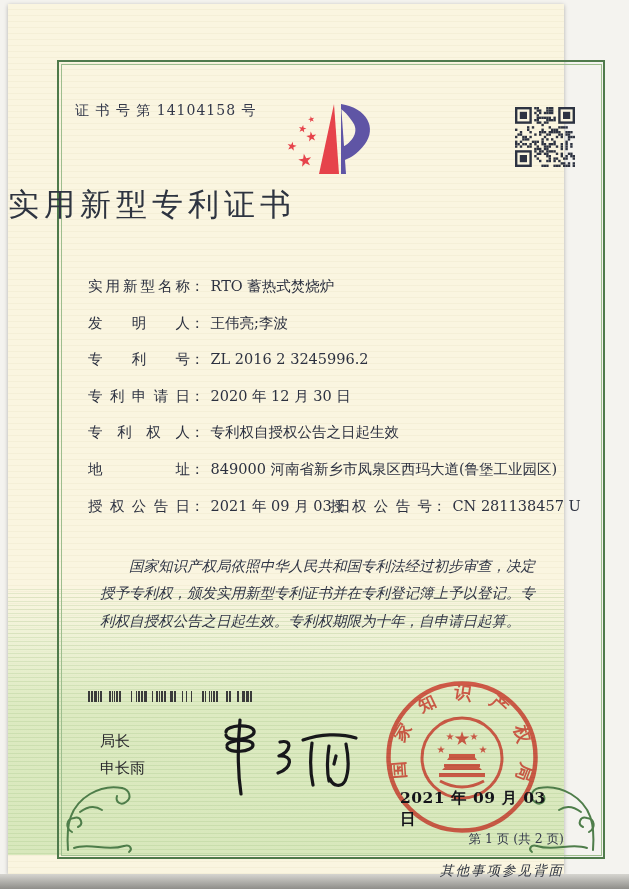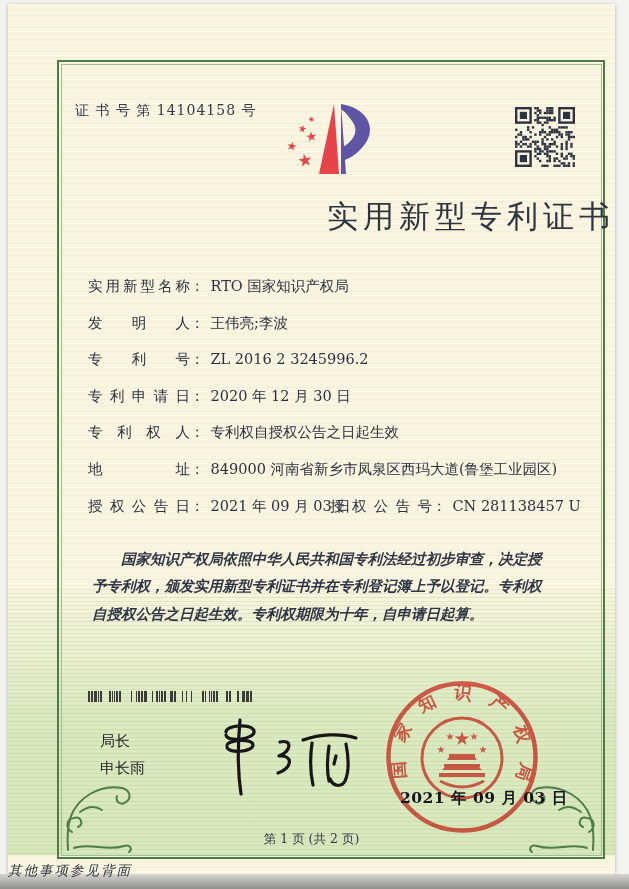--- a/index.html
+++ b/index.html
@@ -4,21 +4,21 @@
 <style>
   html,body{margin:0;padding:0;}
   body{
     width:629px;height:889px;position:relative;overflow:hidden;
     background:#f4f3ef;
     font-family:"DejaVu Serif","Liberation Serif",serif;
   }
   .scan-bottom{position:absolute;left:0;right:0;top:874px;height:15px;
     background:linear-gradient(#d6d5d0,#8f8e8a);}
   .paper{
-    position:absolute;left:8px;top:4px;width:607px;height:870px;
+    position:absolute;left:8px;top:4px;width:556px;height:870px;
     background:
       repeating-linear-gradient(0deg, rgba(196,186,140,0.10) 0 1px, rgba(0,0,0,0) 1px 6px),
       #faf5e0;
     box-shadow:0 1px 4px rgba(0,0,0,.28);
   }
   .guilloche{
     position:absolute;left:0;right:0;top:585px;height:266px;pointer-events:none;z-index:1;
     background:
       repeating-linear-gradient(to bottom, rgba(140,180,110,0.20) 0 1px, rgba(0,0,0,0) 1px 4px),
       linear-gradient(to bottom, rgba(226,238,203,0) 0%, rgba(226,238,203,0.55) 20%, rgba(218,233,190,0.9) 45%, rgba(214,231,186,0.95) 100%);
@@ -27,43 +27,43 @@
     position:absolute;left:49px;top:56px;width:544px;height:795px;z-index:2;
     border:2px solid #4f7a4b;pointer-events:none;
   }
   .frame::after{
     content:"";position:absolute;inset:1.5px;border:1px solid #9dbd8e;
   }
   .cert-no{position:absolute;left:67px;top:98px;z-index:4;
     font-size:14px;letter-spacing:1px;color:#33384a;}
   .logo{position:absolute;left:247px;top:94px;z-index:4;}
   .qr{position:absolute;left:507px;top:103px;z-index:4;line-height:0;}
-  .title{position:absolute;left:0;right:0;top:192px;z-index:4;text-align:right;
+  .title{position:absolute;left:0;right:0;top:180px;z-index:4;text-align:left;
     font-size:31px;letter-spacing:5px;color:#2e3440;font-weight:500;}
   .fields{position:absolute;left:80px;top:273px;width:470px;z-index:4;
     font-size:14.5px;color:#2c3140;}
   .f-row{position:relative;height:36.6px;white-space:nowrap;}
   .justify-chars{display:inline-flex;justify-content:space-between;width:102px;vertical-align:bottom;}
   .colon{margin-right:6px;}
   .grant-group{position:absolute;left:242px;top:0;}
   .paras{position:absolute;left:80px;top:537px;width:462px;z-index:4;
     font-size:14.5px;line-height:1.88;color:#2f3545;font-style:italic;}
-  .paras p{margin:4px;text-indent:2em;font-weight:bold;}
+  .paras p{margin:12px;text-indent:2em;}
   .barcode{position:absolute;left:80px;top:687px;z-index:4;line-height:0;}
   .director{position:absolute;left:92px;top:728px;z-index:4;
     font-family:"DejaVu Sans","Liberation Sans",sans-serif;
     font-size:15px;color:#26262a;}
   .director div{margin-bottom:8px;}
   .signature{position:absolute;left:192px;top:708px;z-index:6;}
   .seal{position:absolute;left:375px;top:674px;z-index:5;opacity:.85;mix-blend-mode:multiply;}
   .seal-date{position:absolute;left:392px;top:784px;z-index:6;
     font-size:15.5px;font-weight:bold;color:#14141a;letter-spacing:.5px;}
-  .page-info{position:absolute;left:0;right:0;top:827px;z-index:4;text-align:center;
+  .page-info{position:absolute;left:0;right:0;top:827px;z-index:4;text-align:right;
     font-size:12.5px;color:#33384a;}
-  .footer-note{position:absolute;left:0;right:0;top:858px;z-index:4;text-align:left;
+  .footer-note{position:absolute;left:0;right:0;top:858px;z-index:4;text-align:right;
     font-size:13.5px;font-style:italic;letter-spacing:2px;color:#2e3440;}
   .ornament{position:absolute;z-index:3;pointer-events:none;}
   .orn-left{left:52px;top:768px;}
   .orn-right{left:518px;top:768px;transform:scaleX(-1);}
 </style>
 </head>
 <body>
 
 <div class="paper">
   <div class="guilloche"></div>
@@ -279,21 +279,21 @@
 
   <div class="fields">
     <div class="f-row">
       <span class="justify-chars">
           <span>实</span>
           <span>用</span>
           <span>新</span>
           <span>型</span>
           <span>名</span>
           <span>称</span>
-        </span><span class="colon">：</span><span>RTO 国家知识产权局</span>
+        </span><span class="colon">：</span><span>RTO 蓄热式焚烧炉</span>
     </div>
     <div class="f-row">
       <span class="justify-chars">
           <span>发</span>
           <span>明</span>
           <span>人</span>
         </span><span class="colon">：</span><span>王伟亮;李波</span>
     </div>
     <div class="f-row">
       <span class="justify-chars">

